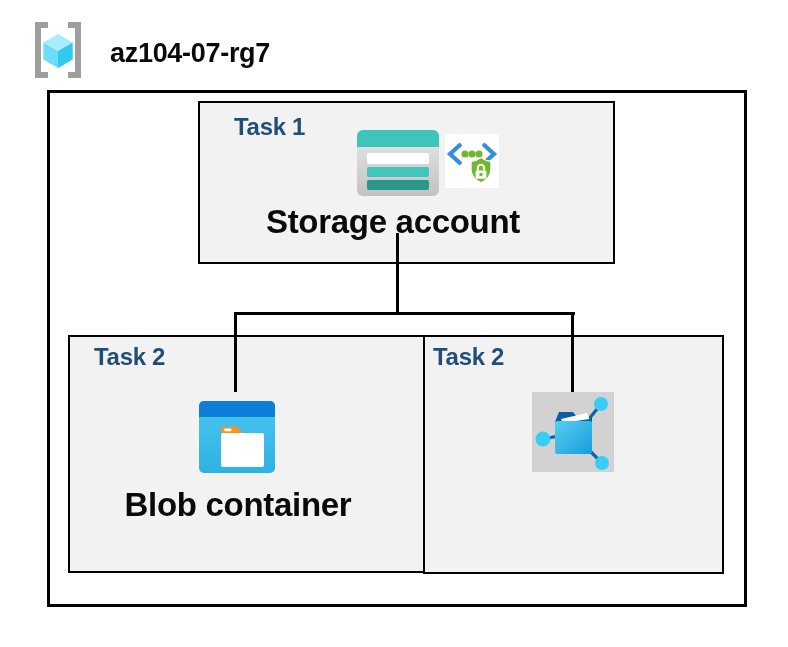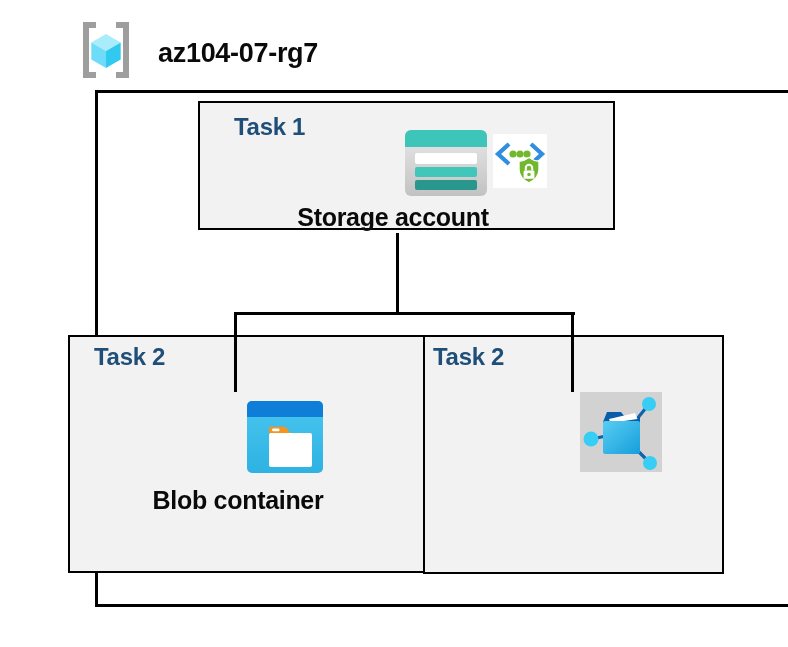--- a/index.html
+++ b/index.html
@@ -1,34 +1,34 @@
 <!DOCTYPE html>
 <html><head>
 <meta charset="utf-8">
 <style>
   html,body{margin:0;padding:0;background:#ffffff;}
   .canvas{
     position:relative;width:788px;height:647px;background:#ffffff;
     font-family:"Liberation Sans",sans-serif;overflow:hidden;
   }
-  .abs{position:absolute;margin-left:48px;}
+  .abs{position:absolute;}
   
   .rg-icon{left:30px;top:21px;width:56px;height:58px;}
   .rg-label{left:110px;top:40px;font-size:27px;font-weight:bold;color:#0a0a0a;letter-spacing:-0.3px;line-height:1;}
   
   .outer-box{left:47px;top:90px;width:700px;height:517px;border:3px solid #000;background:#fff;box-sizing:border-box;}
   .task-box{position:absolute;background:#F2F2F2;border:2.5px solid #000;box-sizing:border-box;}
-  .task1{left:198px;top:101px;width:417px;height:129px;}
+  .task1{left:198px;top:101px;width:417px;height:163px;}
   .task2{left:68px;top:335px;width:362px;height:238px;}
   .task3{left:423px;top:335px;width:301px;height:239px;}
   .task-label{position:absolute;color:#1F4E79;font-weight:bold;font-size:24px;line-height:1;letter-spacing:-0.3px;}
   .task1 .task-label{left:34px;top:12px;}
   .task2 .task-label{left:24px;top:8px;}
   .task3 .task-label{left:8px;top:8px;}
-  .item-label{position:absolute;font-weight:bold;font-size:25px;color:#0a0a0a;text-align:center;letter-spacing:-0.3px;line-height:1;}
+  .item-label{position:absolute;font-weight:bold;font-size:33px;color:#0a0a0a;text-align:center;letter-spacing:-0.3px;line-height:1;}
   .storage-label{left:0;top:102px;width:386px;}
   .blob-label{left:22px;top:151px;width:292px;}
   .fileshare-band{left:80px;top:133px;width:182px;height:43px;background:#D2D2D2;line-height:43px;}
   
   .storage-icon{left:157px;top:27px;width:82px;height:66px;}
   .secure-icon{left:245px;top:31px;width:54px;height:54px;background:#fff;}
   .blob-icon{left:129px;top:64px;width:76px;height:72px;}
   .fs-square{left:107px;top:55px;width:82px;height:80px;background:#D2D2D2;}
   .fs-square svg{position:absolute;left:0;top:0;}
   

